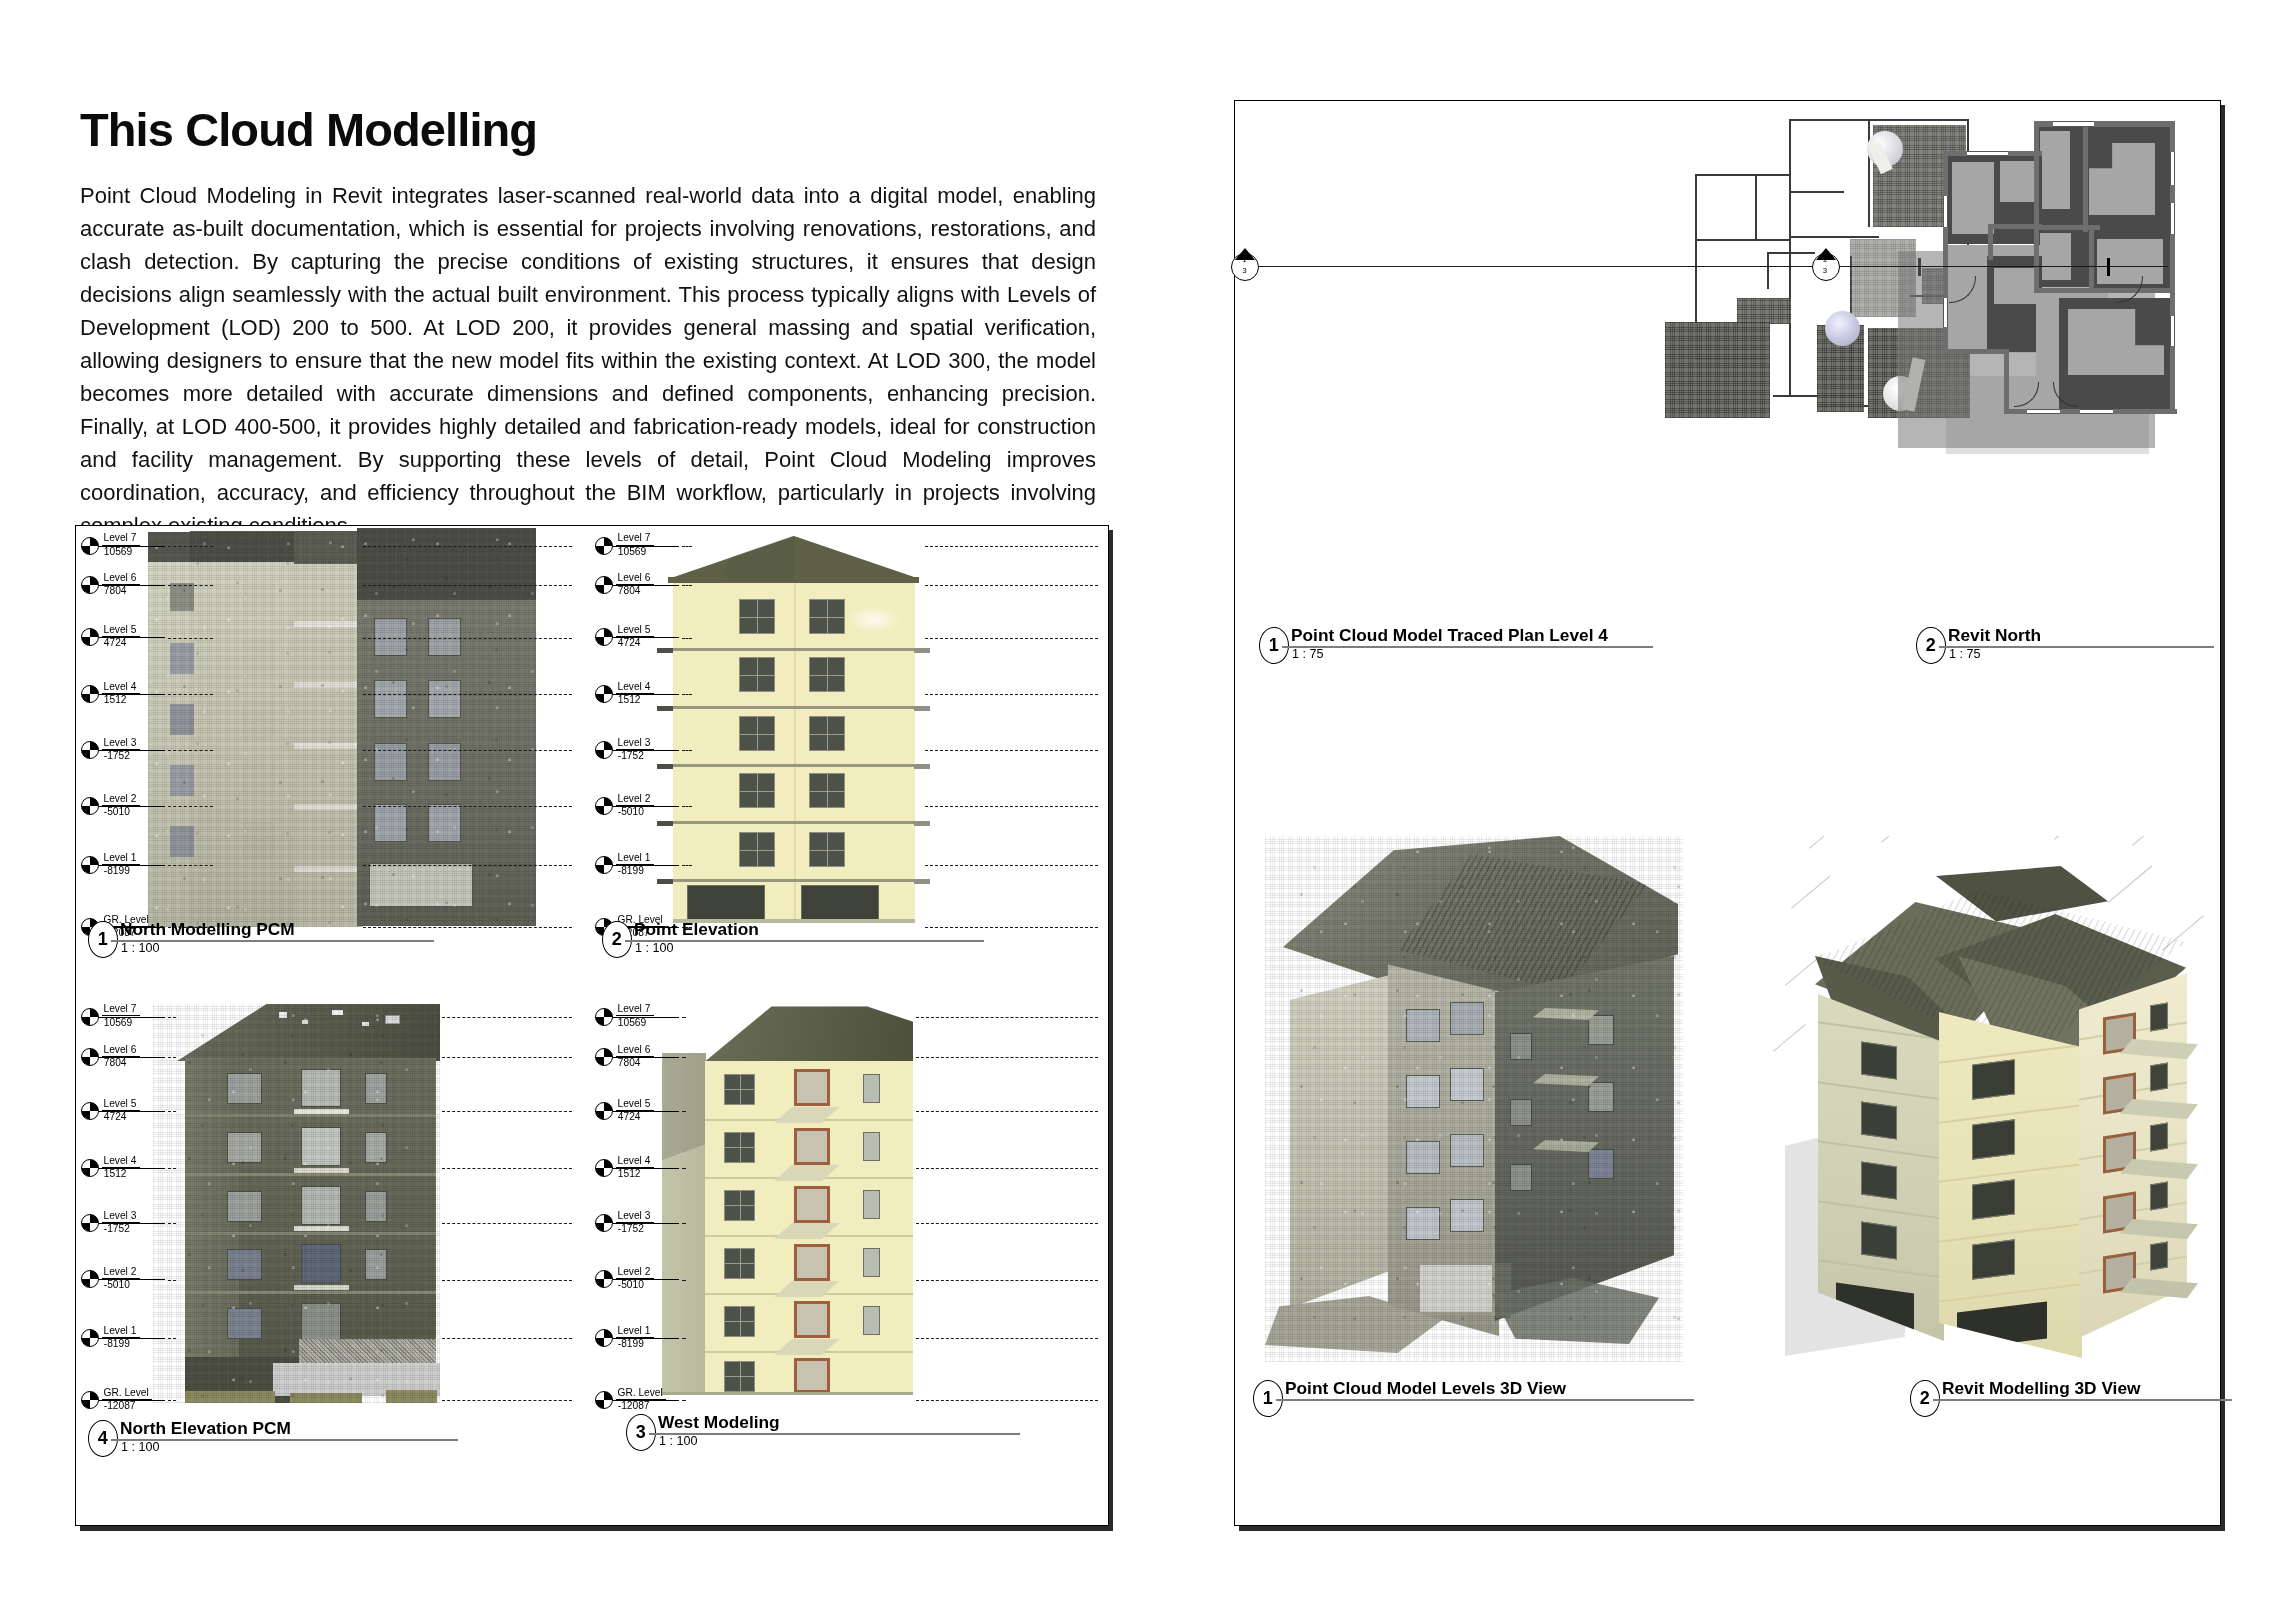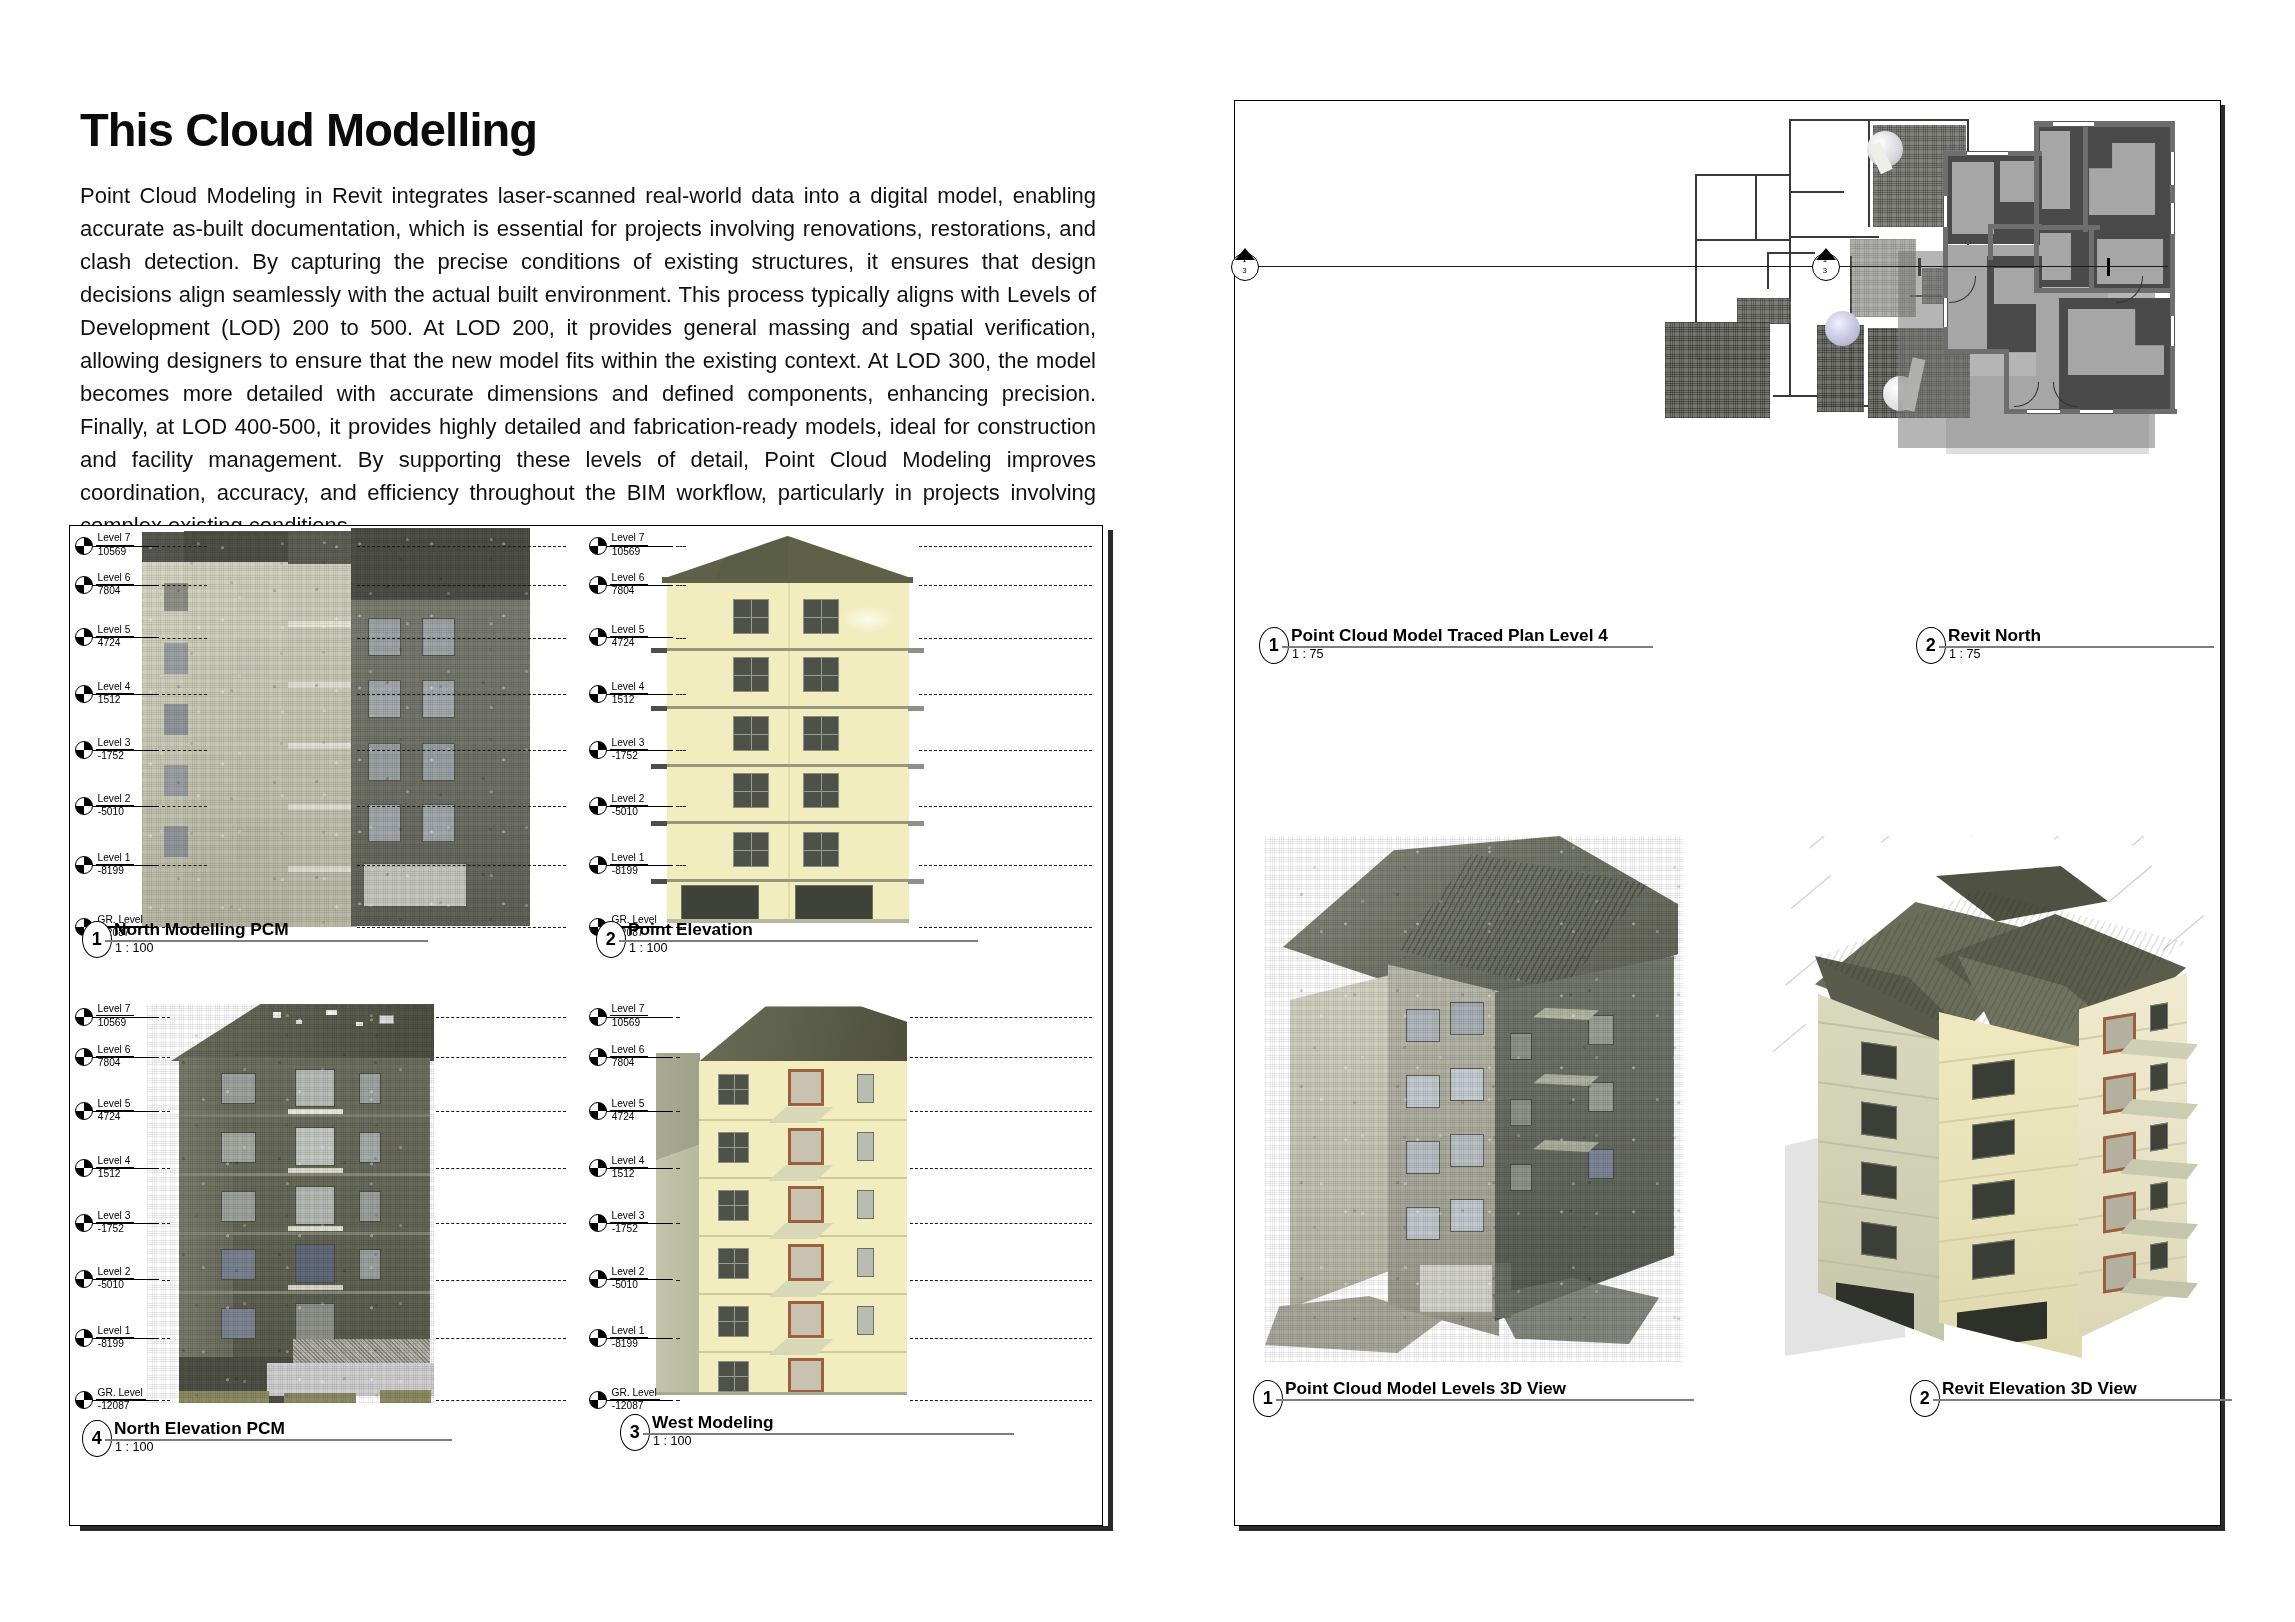--- a/index.html
+++ b/index.html
@@ -8,21 +8,21 @@
        font-family:"Liberation Sans",sans-serif;color:#000;}
 
   
   #page-title{position:absolute;left:80px;top:102px;width:1046px;
     font-size:47px;font-weight:bold;letter-spacing:-0.9px;color:#0b0b0b;}
   #body-copy{position:absolute;left:80px;top:179px;width:1016px;
     font-size:22px;line-height:33px;text-align:justify;color:#111;}
 
   
   .sheet{position:absolute;border:1.8px solid #000;background:#fff;}
-  #sheet-left{left:69px;top:525px;width:1032px;height:999px;}
+  #sheet-left{left:75px;top:525px;width:1032px;height:999px;}
   #sheet-right{left:1234px;top:100px;width:985px;height:1424px;}
   .sheet-shadow{position:absolute;background:#2a2a2a;}
   #shadow-left{left:80px;top:1526px;width:1032px;height:4.8px;}
   #shadow-left2{left:1108px;top:530px;width:4.8px;height:1001px;}
   #shadow-right{left:1239px;top:1526px;width:985px;height:4.8px;}
   #shadow-right2{left:2220px;top:105px;width:4.8px;height:1426px;}
 
   
   .viewport{position:absolute;}
 
@@ -938,17 +938,17 @@
       <div style="position:absolute;left:347px;top:383px;width:78px;height:20.3px;background:#c4c7ab;
                   clip-path:polygon(16% 0,100% 26%,86% 100%,0 72%);"></div>
       <div style="position:absolute;left:347px;top:442px;width:78px;height:20.3px;background:#c1c4a8;
                   clip-path:polygon(16% 0,100% 26%,86% 100%,0 72%);"></div>
     </div>
   </div>
 
   <div class="vtitle" style="left:675px;top:1279px;">
     <div class="num">2</div>
     <div class="vt-rule" style="width:299px;"></div>
-    <div class="vt-name">Revit Elevation 3D View</div>
+    <div class="vt-name">Revit Modelling 3D View</div>
     <div class="vt-scale"></div>
   </div>
 </div>
 
 
 </body></html>

